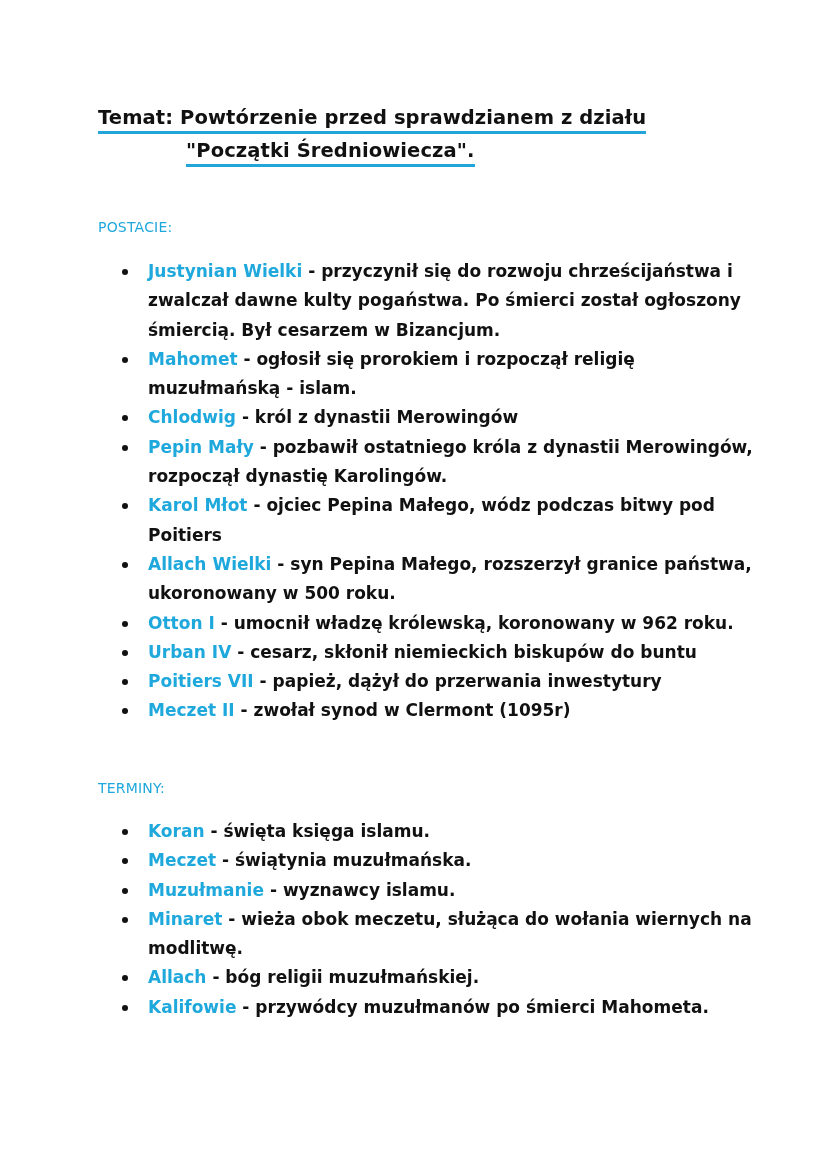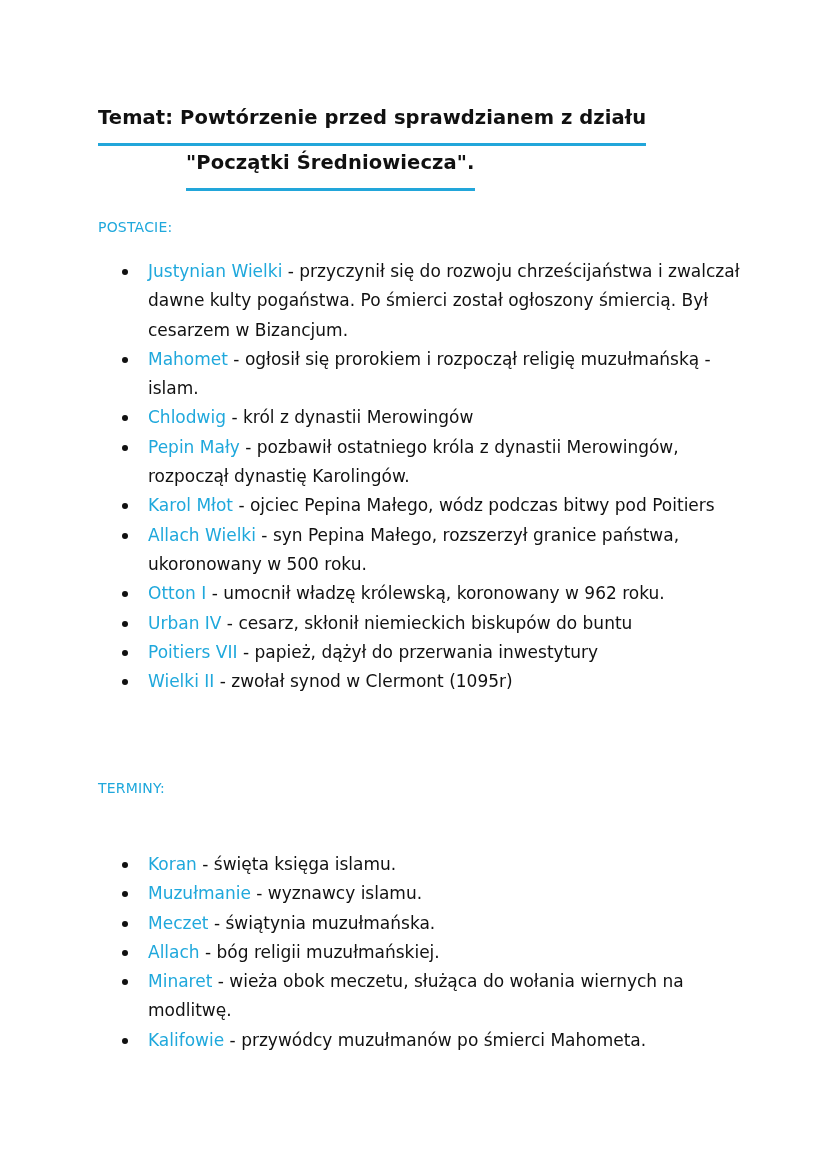--- a/index.html
+++ b/index.html
@@ -26,21 +26,21 @@
     top: 103px;
     font-weight: bold;
     font-size: 19.5px;
     line-height: 30px;
     letter-spacing: 0.1px;
     color: #111;
   }
   .title .line {
     display: inline-block;
     border-bottom: 3px solid #22a6da;
-    padding-bottom: 12px;
+    padding-bottom: 0px;
     line-height: 26px;
     text-align: center;
   }
   .title .line2 {
     margin-left: 88px;
     margin-top: 4px;
   }
   .section-heading {
     position: absolute;
     left: 98px;
@@ -55,20 +55,21 @@
     margin: 0;
     padding: 0;
     list-style: none;
     font-size: 17px;
     line-height: 29.3px;
   }
   .list li {
     position: relative;
     padding-left: 28px;
     margin: 0;
+    font-weight: bold;
   }
   .list li .bullet {
     position: absolute;
     left: 2px;
     top: 12px;
     width: 6px;
     height: 6px;
     border-radius: 50%;
     background: #111;
   }
@@ -94,27 +95,27 @@
   <ul class="list" style="top:257px;">
     <li><span class="bullet"></span><span class="term">Justynian Wielki</span><span class="desc"> - przyczynił się do rozwoju chrześcijaństwa i zwalczał dawne kulty pogaństwa. Po śmierci został ogłoszony śmiercią. Był cesarzem w Bizancjum.</span></li>
     <li><span class="bullet"></span><span class="term">Mahomet</span><span class="desc"> - ogłosił się prorokiem i rozpoczął religię muzułmańską - islam.</span></li>
     <li><span class="bullet"></span><span class="term">Chlodwig</span><span class="desc"> - król z dynastii Merowingów</span></li>
     <li><span class="bullet"></span><span class="term">Pepin Mały</span><span class="desc"> - pozbawił ostatniego króla z dynastii Merowingów, rozpoczął dynastię Karolingów.</span></li>
     <li><span class="bullet"></span><span class="term">Karol Młot</span><span class="desc"> - ojciec Pepina Małego, wódz podczas bitwy pod Poitiers</span></li>
     <li><span class="bullet"></span><span class="term">Allach Wielki</span><span class="desc"> - syn Pepina Małego, rozszerzył granice państwa, ukoronowany w 500 roku.</span></li>
     <li><span class="bullet"></span><span class="term">Otton I</span><span class="desc"> - umocnił władzę królewską, koronowany w 962 roku.</span></li>
     <li><span class="bullet"></span><span class="term">Urban IV</span><span class="desc"> - cesarz, skłonił niemieckich biskupów do buntu</span></li>
     <li><span class="bullet"></span><span class="term">Poitiers VII</span><span class="desc"> - papież, dążył do przerwania inwestytury</span></li>
-    <li><span class="bullet"></span><span class="term">Wielki II</span><span class="desc"> - zwołał synod w Clermont (1095r)</span></li>
+    <li><span class="bullet"></span><span class="term">Meczet II</span><span class="desc"> - zwołał synod w Clermont (1095r)</span></li>
   </ul>
 
   <div class="section-heading" style="top:780px;">TERMINY:</div>
 
-  <ul class="list" style="top:850px;">
+  <ul class="list" style="top:817px;">
     <li><span class="bullet"></span><span class="term">Koran</span><span class="desc"> - święta księga islamu.</span></li>
+    <li><span class="bullet"></span><span class="term">Meczet</span><span class="desc"> - świątynia muzułmańska.</span></li>
     <li><span class="bullet"></span><span class="term">Muzułmanie</span><span class="desc"> - wyznawcy islamu.</span></li>
-    <li><span class="bullet"></span><span class="term">Meczet</span><span class="desc"> - świątynia muzułmańska.</span></li>
+    <li><span class="bullet"></span><span class="term">Minaret</span><span class="desc"> - wieża obok meczetu, służąca do wołania wiernych na modlitwę.</span></li>
     <li><span class="bullet"></span><span class="term">Allach</span><span class="desc"> - bóg religii muzułmańskiej.</span></li>
-    <li><span class="bullet"></span><span class="term">Minaret</span><span class="desc"> - wieża obok meczetu, służąca do wołania wiernych na modlitwę.</span></li>
     <li><span class="bullet"></span><span class="term">Kalifowie</span><span class="desc"> - przywódcy muzułmanów po śmierci Mahometa.</span></li>
   </ul>
 
 </div>
 
 </body></html>

